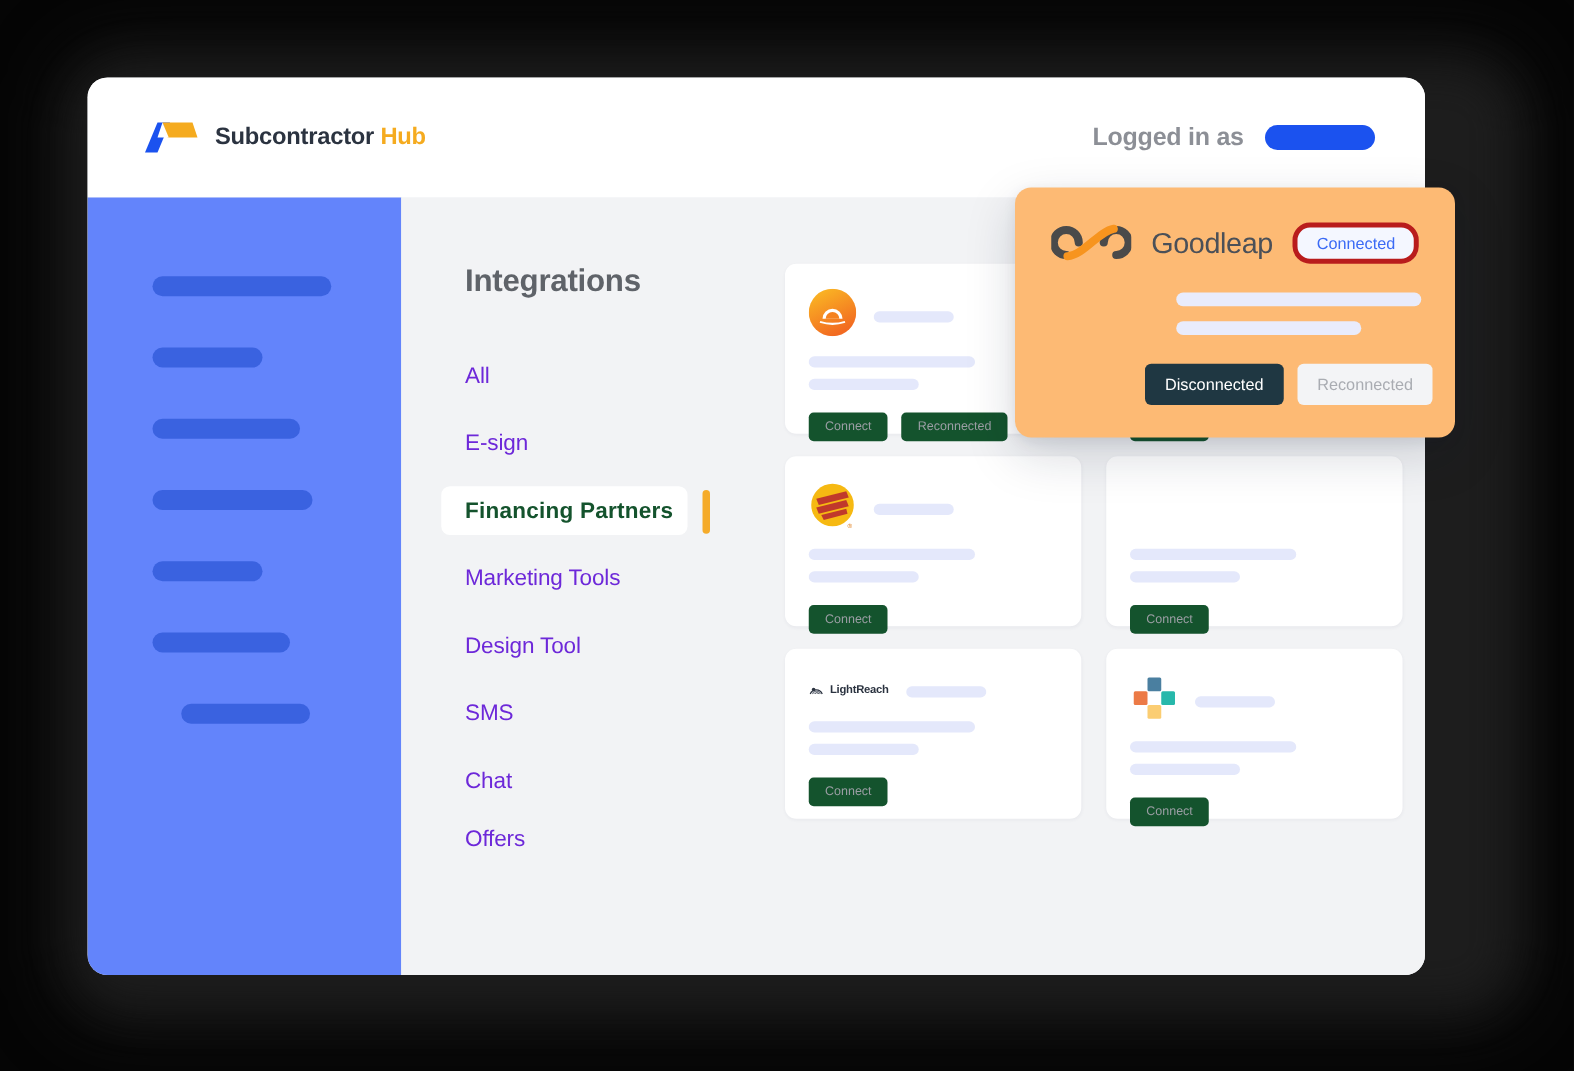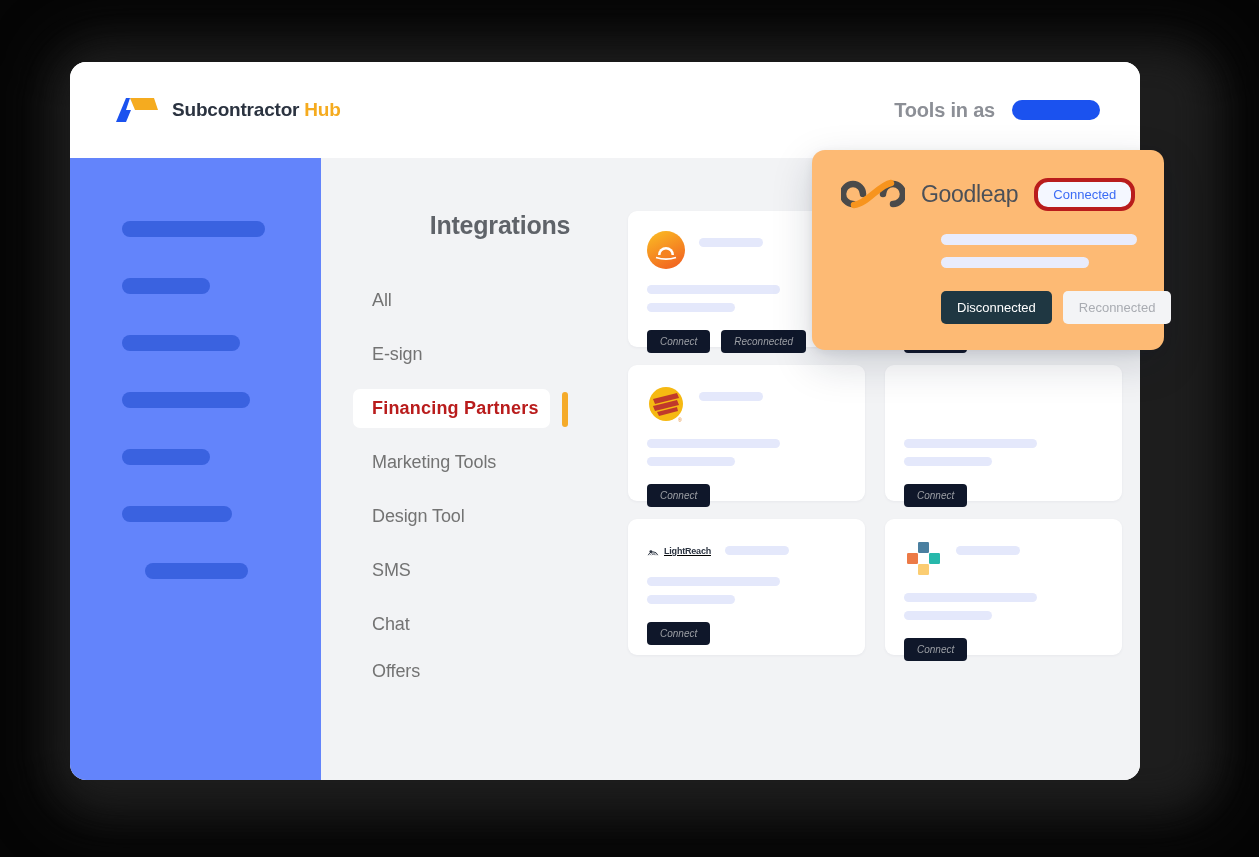--- a/index.html
+++ b/index.html
@@ -97,35 +97,35 @@
     background: #f2f3f5;
     position: relative;
     display: flex;
     padding: 53px 0 0 32px;
   }
 
   
   .navcol { width: 275px; flex: 0 0 275px; }
   .page-title {
     font-size: 25px; font-weight: bold; color: #5f6369;
-    letter-spacing: -0.2px; margin-left: 19px; margin-bottom: 41px; text-align: center;
+    letter-spacing: -0.2px; margin-left: 19px; margin-bottom: 41px;
   }
   .nav-list { display: flex; flex-direction: column; }
   .nav-item {
     position: relative;
-    font-size: 18px; color: #737373;
+    font-size: 18px; color: #6d28d9;
     padding: 9px 0 9px 19px;
     margin-bottom: 15px;
     letter-spacing: -0.1px;
     cursor: pointer;
   }
   .nav-item.active {
     background: #ffffff;
     border-radius: 7px;
-    color: #b91c1c;
+    color: #14532d;
     font-weight: bold;
     letter-spacing: 0.2px;
     width: 197px;
   }
   .nav-item.active .tick {
     position: absolute;
     right: -18px; top: 3px;
     width: 6px; height: 35px;
     border-radius: 3px;
     background: #f5ab2a;
@@ -143,39 +143,38 @@
     gap: 18px 20px;
   }
   .card {
     background: #ffffff;
     border-radius: 9px;
     height: 136px;
     padding: 20px 17px 0 19px;
     box-shadow: 0 1px 3px rgba(30,40,70,0.05);
     position: relative;
   }
-  .card-top { display: flex; align-items: flex-start; gap: 14px; text-decoration: underline; }
+  .card-top { display: flex; align-items: center; gap: 14px; }
   .card-icon { width: 38px; height: 38px; flex: 0 0 38px; }
   .sk { background: #e4e8fb; border-radius: 5px; height: 9px; }
   .sk-title { width: 64px; margin-top: 7px; }
   .sk-l1 { width: 133px; margin-top: 16px; }
   .sk-l2 { width: 88px; margin-top: 9px; }
   .sk-lines { padding-left: 0; }
   .btn-row { display: flex; gap: 11px; margin-top: 18px; }
   .btn {
-    background: #0f172a;
+    background: #14532d;
     color: #9b9ea4;
     font-size: 10px;
     border-radius: 4px;
     padding: 6px 13px;
     border: none;
     font-family: "Liberation Sans", sans-serif;
     cursor: pointer;
     white-space: nowrap;
-    font-style: italic;
   }
 
   
   .wide-logo { width: 64px; height: 20px; flex: 0 0 64px; margin-top: 2px; }
   .lr-wrap { display:flex; align-items:center; gap:5px; }
   .lr-text { font-size: 9px; font-weight: bold; color: #2b3340; letter-spacing: -0.2px; }
 
   
   .popup {
     position: absolute;
@@ -196,21 +195,21 @@
     border: 4px solid #b91c1c;
     background: #f4f7ff;
     color: #3b6bf5;
     font-size: 13px;
     border-radius: 14px;
     padding: 5px 15px;
     white-space: nowrap;
   }
   .popup-sk1 { width: 196px; height: 11px; margin-top: 22px; margin-left: 100px; border-radius:6px; background:#e9ecfc;}
   .popup-sk2 { width: 148px; height: 11px; margin-top: 12px; margin-left: 100px; border-radius:6px; background:#e9ecfc;}
-  .popup-btns { display:flex; gap: 11px; margin-top: 23px; margin-left: 100px; }
+  .popup-btns { display:flex; gap: 11px; margin-top: 23px; margin-left: 75px; }
   .btn-dark {
     background: #1f3742; color: #ffffff;
     font-size: 13px; border: none; border-radius: 5px;
     padding: 9px 16px; font-family: "Liberation Sans", sans-serif;
     cursor: pointer;
   }
   .btn-light {
     background: #f3f4f6; color: #a9acb2;
     font-size: 13px; border: none; border-radius: 5px;
     padding: 9px 16px; font-family: "Liberation Sans", sans-serif;
@@ -233,21 +232,21 @@
           <polygon points="22,2 46,2 50,14 26,14" fill="#f5ab1f"></polygon>
           <polygon points="22,2 27,14 18,14" fill="#ffffff"></polygon>
         </svg>
         <div class="brand-text">
           <span>Subcontractor</span>
           <span class="hub">Hub</span>
         </div>
       </div>
 
       <div class="login-wrap">
-        <span class="login-label">Tools in as</span>
+        <span class="login-label">Logged in as</span>
         <span class="login-pill"></span>
       </div>
     </div>
 
     <div class="app-body">
 
       <div class="rail">
         <div class="rail-bar" style="width:143px"></div>
         <div class="rail-bar" style="width:88px"></div>
         <div class="rail-bar" style="width:118px"></div>

